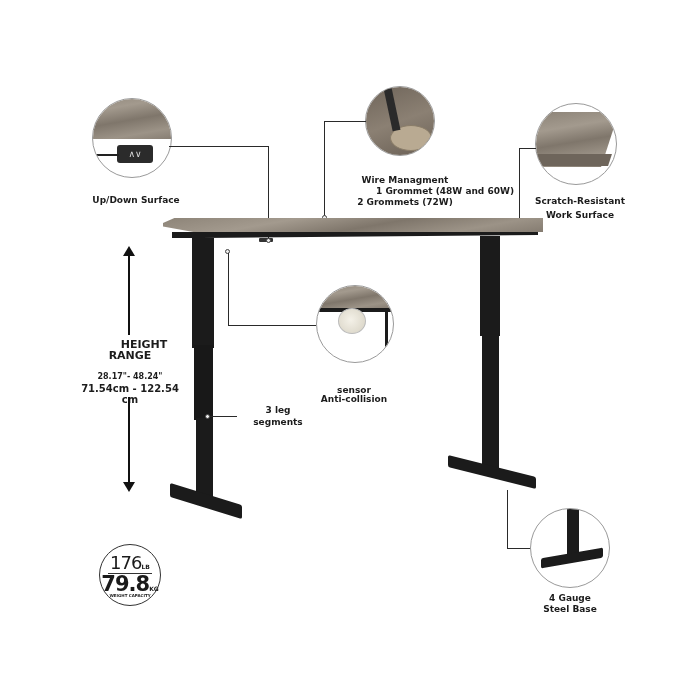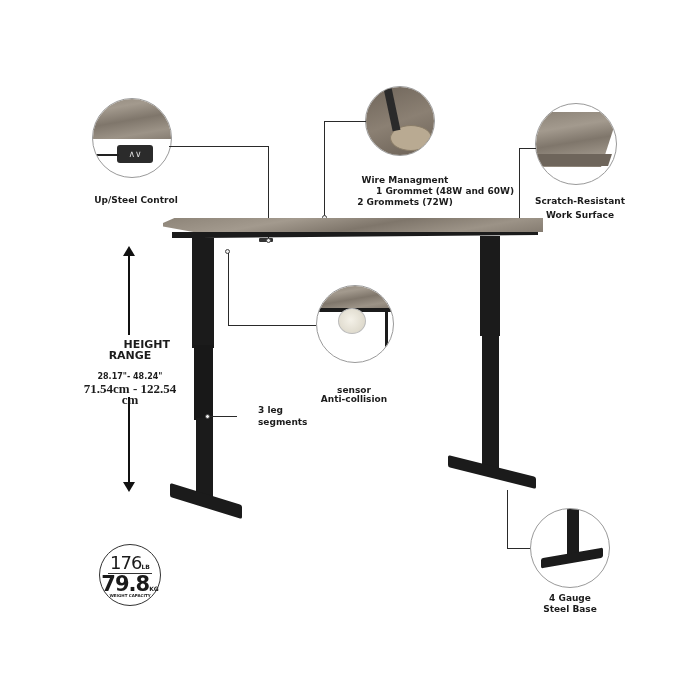--- a/index.html
+++ b/index.html
@@ -1,33 +1,33 @@
 <!DOCTYPE html>
 <html><head>
 <meta charset="utf-8">
 <style>
   html,body{margin:0;padding:0;background:#ffffff;}
   body{width:700px;height:700px;position:relative;overflow:hidden;font-family:"DejaVu Sans","Liberation Sans",sans-serif;color:#1a1a1a;}
   .label{position:absolute;font-size:9px;font-weight:bold;text-align:center;line-height:11px;color:#1c1c1c;}
-  .label-left{text-align:left;margin-left:15px;}
+  .label-left{text-align:center;}
   .callout{position:absolute;border-radius:50%;border:1px solid #9a9a9a;overflow:hidden;background:#fff;}
   .line{position:absolute;background:#2a2a2a;}
   .dot{position:absolute;width:5px;height:5px;border-radius:50%;border:1px solid #444;background:#eee;box-sizing:border-box;}
   .wood{background:linear-gradient(170deg,#8d8478 0%,#a39a8e 30%,#7f766b 55%,#9c9387 80%,#857c71 100%);}
   .black{background:#1b1b1b;}
 </style>
 </head>
 <body>
 
 <div class="callout" style="left:92px;top:98px;width:78px;height:78px;">
   <div class="wood" style="position:absolute;left:-5px;top:-5px;width:90px;height:45px;"></div>
   <div style="position:absolute;left:24px;top:46px;width:36px;height:18px;background:#2b2b2b;border-radius:3px;color:#ddd;font-size:9px;text-align:center;line-height:18px;">∧∨</div>
   <div style="position:absolute;left:0;top:55px;width:26px;height:2px;background:#222;"></div>
 </div>
-<div class="label" style="left:86px;top:195px;width:100px;">Up/Steel Control</div>
+<div class="label" style="left:86px;top:195px;width:100px;">Up/Down Surface</div>
 <div class="line" style="left:169px;top:146px;width:100px;height:1px;"></div>
 <div class="line" style="left:268px;top:146px;width:1px;height:96px;"></div>
 
 <div class="callout" style="left:365px;top:86px;width:68px;height:68px;">
   <div style="position:absolute;inset:0;background:linear-gradient(160deg,#6f655a,#8b8073 50%,#6a6055);"></div>
   <div style="position:absolute;left:24px;top:38px;width:40px;height:24px;border-radius:50%;background:#b9aa92;border:1px solid #8a7d69;"></div>
   <div style="position:absolute;left:22px;top:0;width:8px;height:44px;background:#2a2a2a;transform:rotate(-12deg);"></div>
 </div>
 <div class="line" style="left:324px;top:121px;width:42px;height:1px;"></div>
 <div class="line" style="left:324px;top:121px;width:1px;height:97px;"></div>
@@ -72,24 +72,24 @@
   <div class="black" style="position:absolute;left:68px;top:22px;width:3px;height:40px;"></div>
 </div>
 <div class="label" style="left:304px;top:374px;width:100px;margin-top:20px;">Anti-collision</div>
 <div class="label" style="left:304px;top:385px;width:100px;">sensor</div>
 
 <div class="label label-left" style="left:243px;top:405px;width:70px;">3 leg</div>
 <div class="label label-left" style="left:243px;top:417px;width:70px;">segments</div>
 
 <div style="position:absolute;left:123px;top:246px;width:0;height:0;border-left:6px solid transparent;border-right:6px solid transparent;border-bottom:10px solid #111;"></div>
 <div class="line" style="left:128px;top:255px;width:2px;height:80px;background:#111;"></div>
-<div class="label" style="left:90px;top:339px;width:80px;font-size:11px;line-height:12px;text-align:right;">HEIGHT</div>
+<div class="label" style="left:104px;top:339px;width:80px;font-size:11px;line-height:12px;">HEIGHT</div>
 <div class="label" style="left:90px;top:350px;width:80px;font-size:11px;line-height:12px;">RANGE</div>
 <div class="label" style="left:80px;top:371px;width:100px;font-size:8px;">28.17"- 48.24"</div>
-<div class="label" style="left:75px;top:383px;width:110px;font-size:13px;font-family:Liberation Serif, serif;">71.54cm - 122.54 cm</div>
+<div class="label" style="left:75px;top:383px;width:110px;font-size:10px;">71.54cm - 122.54 cm</div>
 <div class="line" style="left:128px;top:397px;width:2px;height:85px;background:#111;"></div>
 <div style="position:absolute;left:123px;top:482px;width:0;height:0;border-left:6px solid transparent;border-right:6px solid transparent;border-top:10px solid #111;"></div>
 
 <div style="position:absolute;left:99px;top:544px;width:60px;height:60px;border-radius:50%;border:1px solid #333;background:#fff;">
   <div style="position:absolute;left:3px;top:7px;width:54px;text-align:center;white-space:nowrap;">
     <span style="font-size:18px;font-weight:normal;letter-spacing:-1px;">176</span><span style="font-size:6px;font-weight:bold;">LB</span>
   </div>
   <div style="position:absolute;left:8px;top:28px;width:44px;height:1px;background:#333;"></div>
   <div style="position:absolute;left:1px;top:27px;width:58px;text-align:center;white-space:nowrap;">
     <span style="font-size:21px;font-weight:bold;letter-spacing:-1px;">79.8</span><span style="font-size:6px;font-weight:bold;">KG</span>

